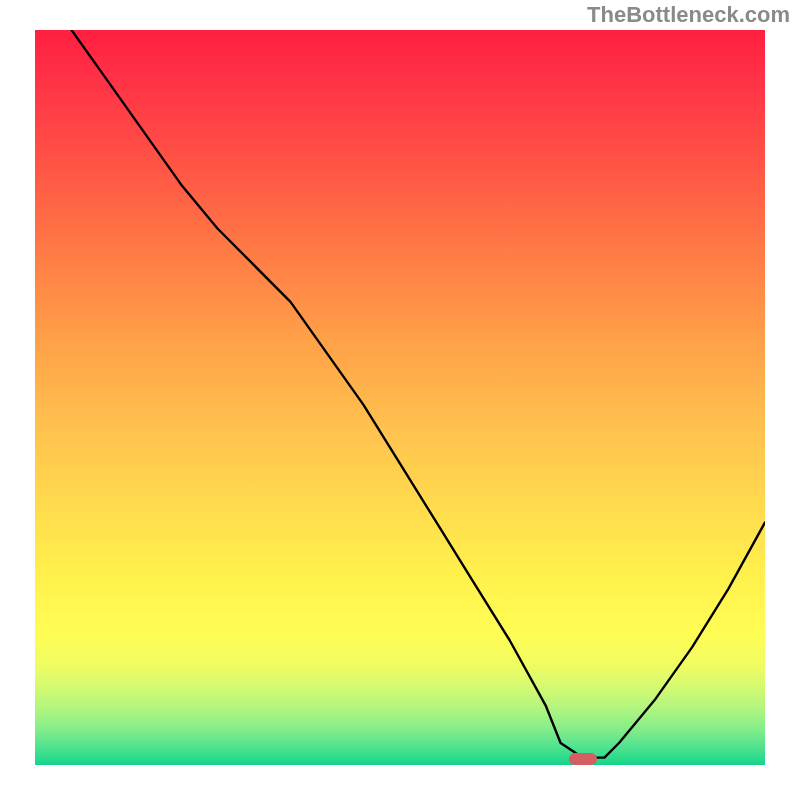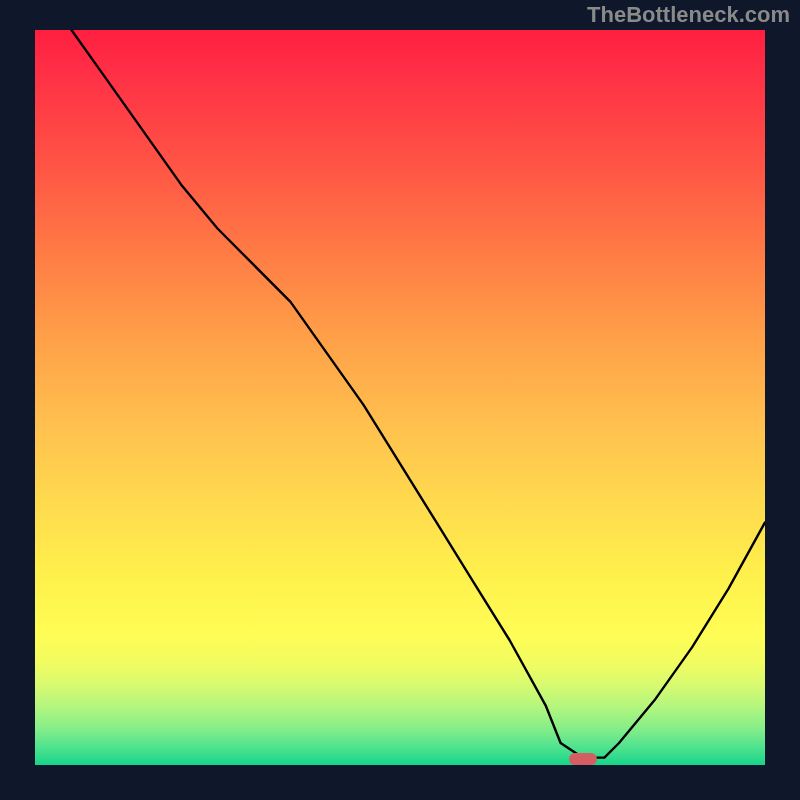--- a/index.html
+++ b/index.html
@@ -7,21 +7,21 @@
     padding: 0;
     width: 800px;
     height: 800px;
     background: #000000;
     overflow: hidden;
   }
   .container {
     position: relative;
     width: 800px;
     height: 800px;
-    background: #0f172a;
+    background: #ffffff;
   }
   .watermark {
     position: absolute;
     top: 2px;
     right: 10px;
     font-family: Arial, Helvetica, sans-serif;
     font-size: 22px;
     font-weight: 600;
     color: #8a8a8a;
     letter-spacing: 0px;

